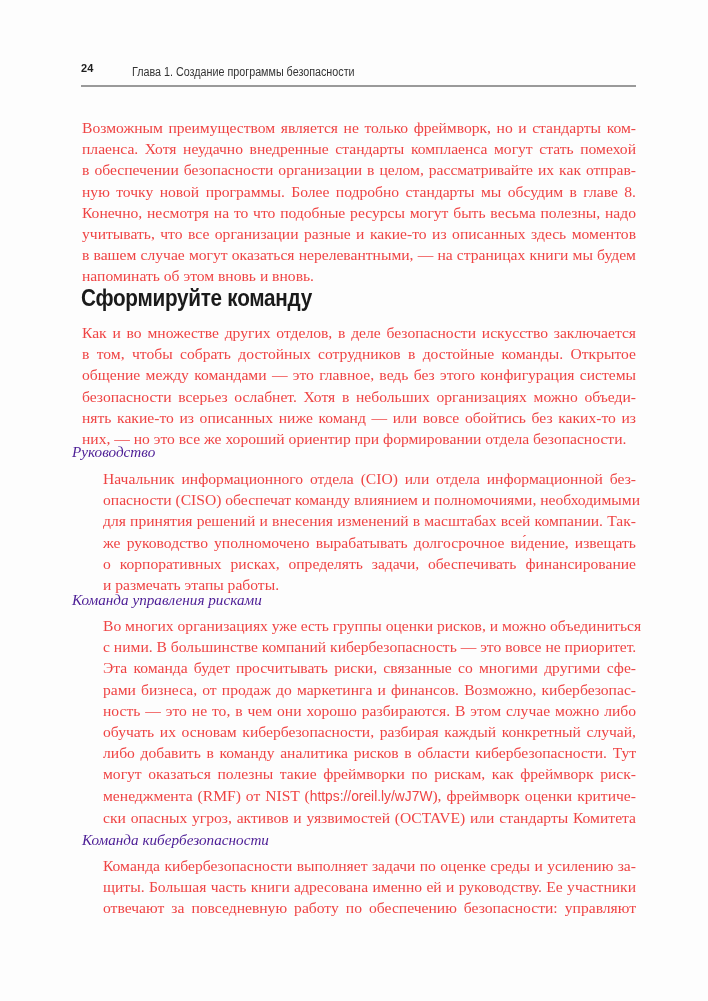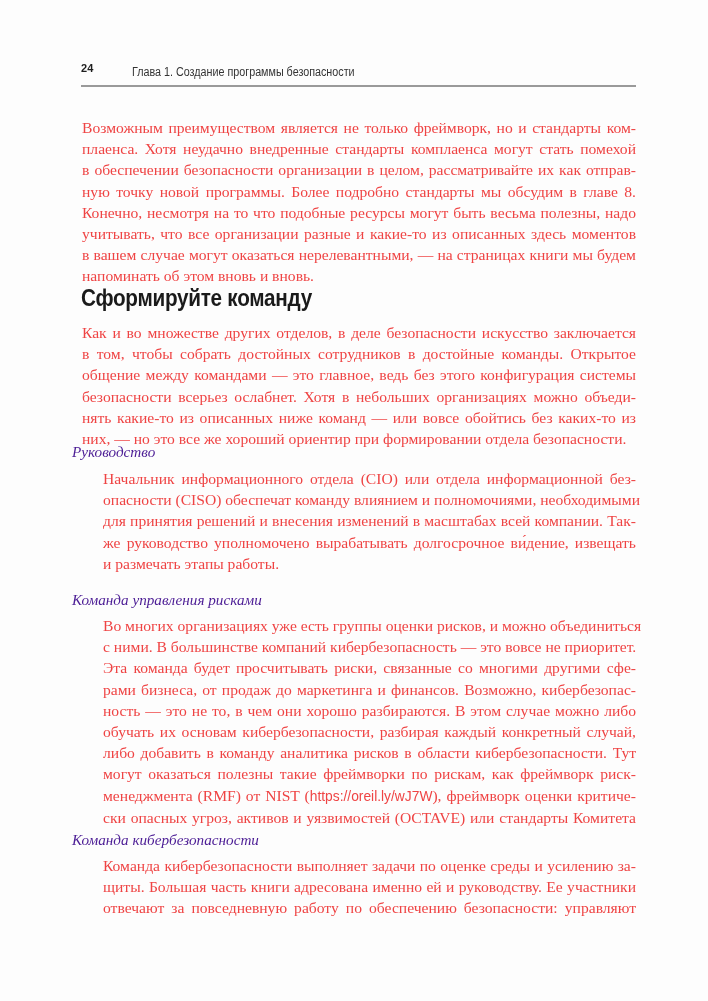--- a/index.html
+++ b/index.html
@@ -46,21 +46,21 @@
     .p2 { left: 82px; top: 322px; width: 554px; }
     .subhead {
       position: absolute; left: 72px;
       font-family: "Liberation Serif", serif; font-style: italic;
       font-size: 15.2px; color: #4c1d95; white-space: nowrap;
     }
     .sh1 { top: 443px; }
     .p3 { left: 103px; top: 468px; width: 533px; }
     .sh2 { top: 591px; }
     .p4 { left: 103px; top: 615px; width: 533px; }
-    .sh3 { top: 831px; }
+    .sh3 { top: 831px; margin-left: 10px; }
     .p5 { left: 103px; top: 855px; width: 533px; }
     .link { font-family: "Liberation Sans", sans-serif; font-size: 13.8px; }
   </style>
 </head>
 <body>
 
 <div class="page-header">
   <span class="page-number">24</span>
   <span class="running-title">Глава 1. Создание программы безопасности</span>
 </div>
@@ -87,20 +87,21 @@
   <span class="line">нять какие-то из описанных ниже команд — или вовсе обойтись без каких-то из</span>
   <span class="line last">них, — но это все же хороший ориентир при формировании отдела безопасности.</span>
 </div>
 
 <div class="subhead sh1">Руководство</div>
 <div class="text p3">
   <span class="line">Начальник информационного отдела (CIO) или отдела информационной без-</span>
   <span class="line">опасности (CISO) обеспечат команду влиянием и полномочиями, необходимыми</span>
   <span class="line">для принятия решений и внесения изменений в масштабах всей компании. Так-</span>
   <span class="line">же руководство уполномочено вырабатывать долгосрочное ви́дение, извещать</span>
+  <span class="line">о корпоративных рисках, определять задачи, обеспечивать финансирование</span>
   <span class="line last">и размечать этапы работы.</span>
 </div>
 
 <div class="subhead sh2">Команда управления рисками</div>
 <div class="text p4">
   <span class="line">Во многих организациях уже есть группы оценки рисков, и можно объединиться</span>
   <span class="line">с ними. В большинстве компаний кибербезопасность — это вовсе не приоритет.</span>
   <span class="line">Эта команда будет просчитывать риски, связанные со многими другими сфе-</span>
   <span class="line">рами бизнеса, от продаж до маркетинга и финансов. Возможно, кибербезопас-</span>
   <span class="line">ность — это не то, в чем они хорошо разбираются. В этом случае можно либо</span>

